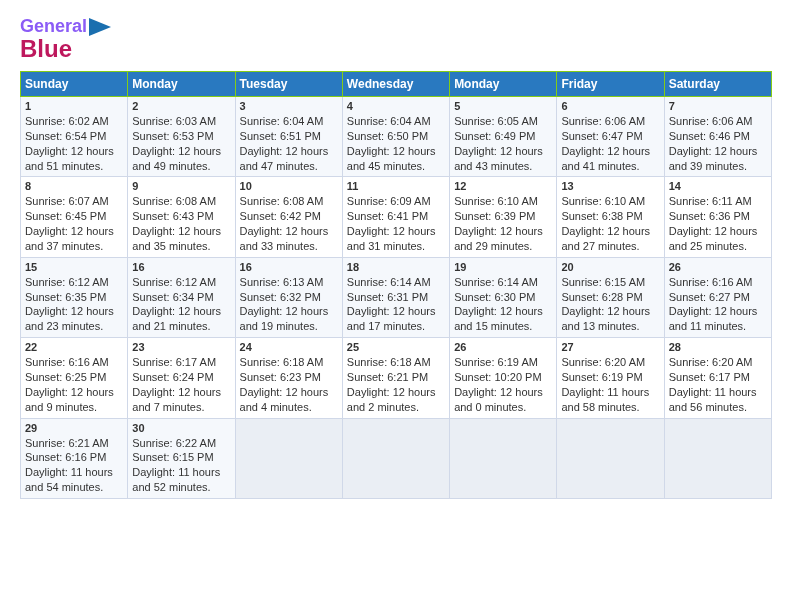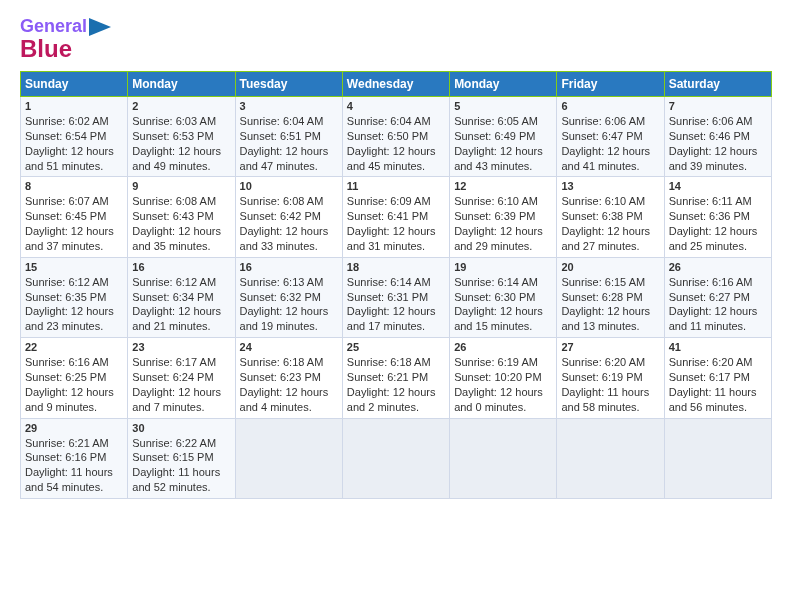--- a/index.html
+++ b/index.html
@@ -221,21 +221,21 @@
 Daylight: 12 hours
 and 2 minutes.</span></td>
           <td><span class="day-num">26</span><span class="day-info" style="white-space: pre-line;">Sunrise: 6:19 AM
 Sunset: 10:20 PM
 Daylight: 12 hours
 and 0 minutes.</span></td>
           <td><span class="day-num">27</span><span class="day-info" style="white-space: pre-line;">Sunrise: 6:20 AM
 Sunset: 6:19 PM
 Daylight: 11 hours
 and 58 minutes.</span></td>
-          <td><span class="day-num">41</span><span class="day-info" style="white-space: pre-line;">Sunrise: 6:20 AM
+          <td><span class="day-num">28</span><span class="day-info" style="white-space: pre-line;">Sunrise: 6:20 AM
 Sunset: 6:17 PM
 Daylight: 11 hours
 and 56 minutes.</span></td>
         </tr>
         <tr>
           <td><span class="day-num">29</span><span class="day-info" style="white-space: pre-line;">Sunrise: 6:21 AM
 Sunset: 6:16 PM
 Daylight: 11 hours
 and 54 minutes.</span></td>
           <td><span class="day-num">30</span><span class="day-info" style="white-space: pre-line;">Sunrise: 6:22 AM

